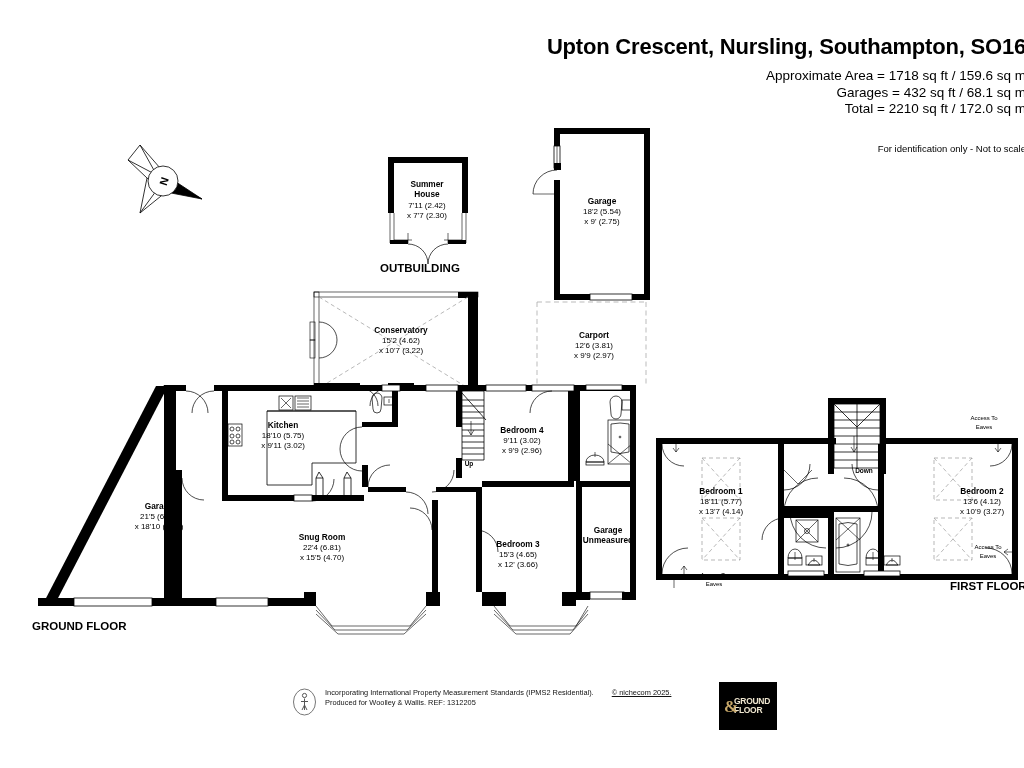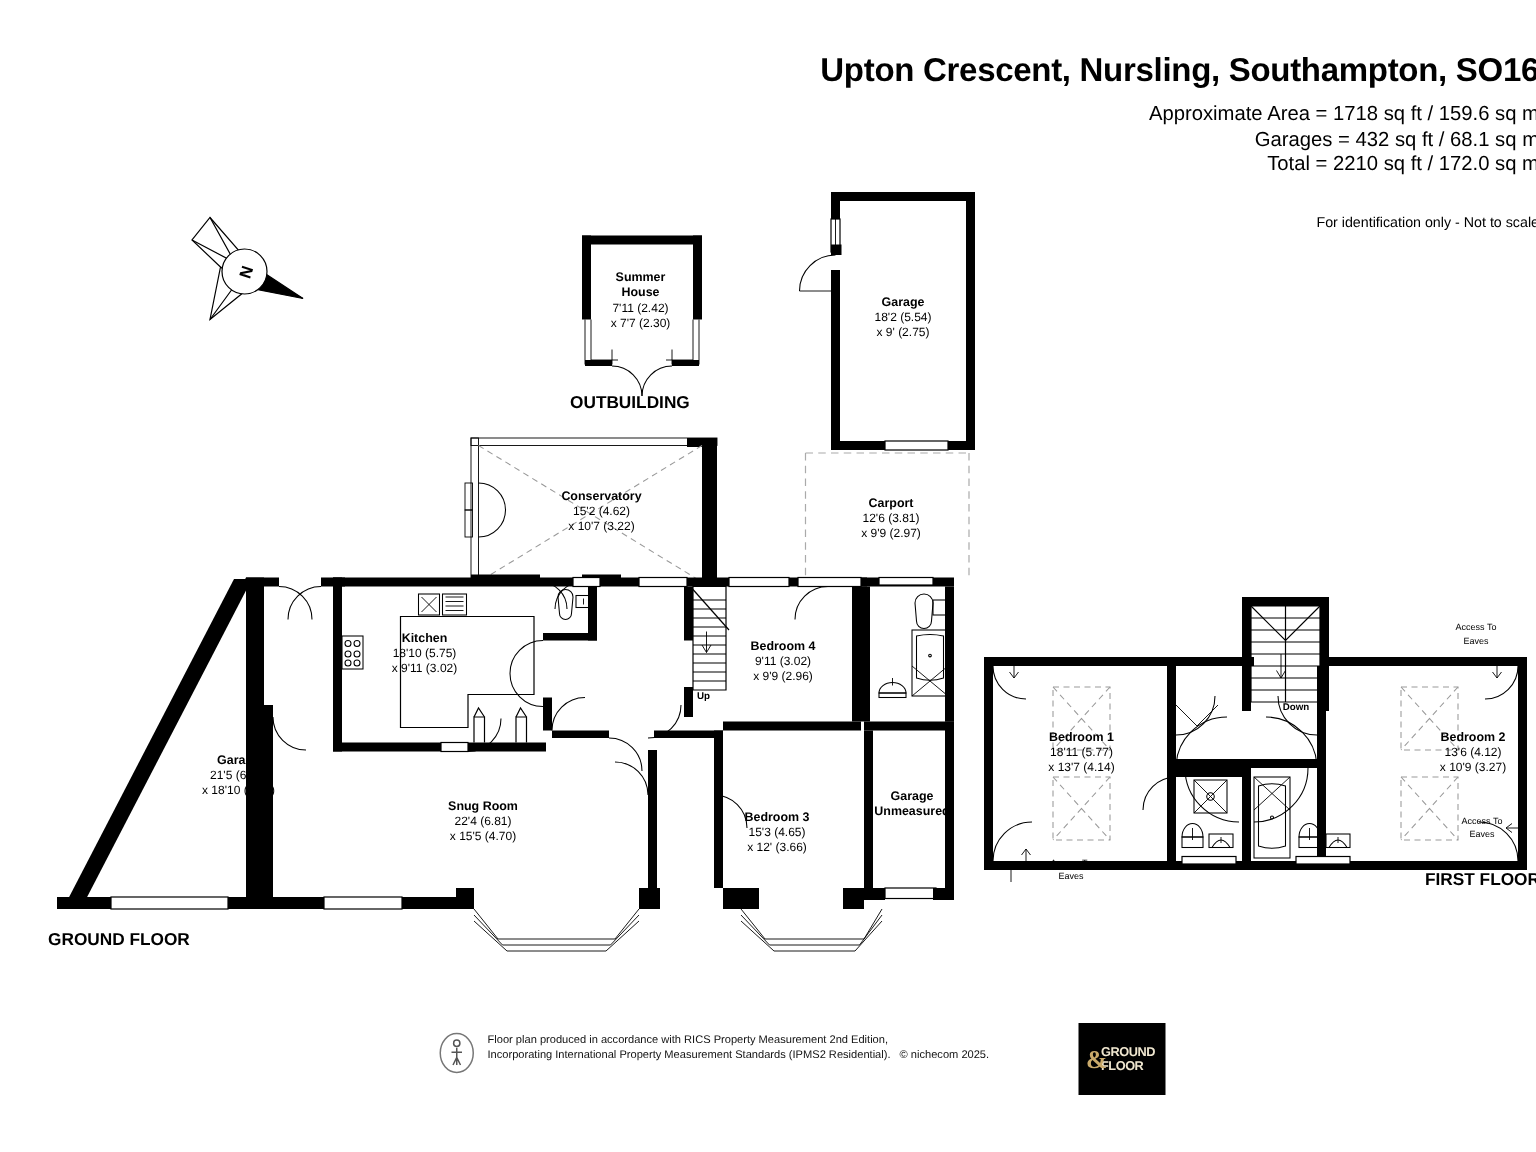--- a/index.html
+++ b/index.html
@@ -27,21 +27,21 @@
   .rm-dim{font-family:"Liberation Sans",sans-serif;font-size:8px;text-anchor:middle;}
   .floor-lbl{font-family:"Liberation Sans",sans-serif;font-size:11.5px;font-weight:bold;}
   .small-lbl{font-family:"Liberation Sans",sans-serif;font-size:6.5px;font-weight:bold;text-anchor:middle;}
   .tiny-lbl{font-family:"Liberation Sans",sans-serif;font-size:6px;text-anchor:middle;}
   .compass-n{font-family:"Liberation Sans",sans-serif;font-size:11px;font-weight:bold;text-anchor:middle;}
 
   
   #footer{position:absolute;left:276px;top:686px;}
   #footer-text{position:absolute;left:33px;top:2px;font-size:7.4px;line-height:9.6px;color:#111;white-space:nowrap;}
   #footer-text .ln{display:block;}
-  .copy{margin-left:4px;}
+  .copy{margin-left:16px;text-decoration:underline;}
   #info-icon{position:absolute;left:0;top:2px;width:25px;height:28px;}
   #logo-box{
     position:absolute;left:427px;top:-4px;width:58px;height:48px;background:#000;
   }
   #logo-inner{
     position:absolute;left:0;top:0;width:58px;height:48px;
     display:flex;align-items:center;justify-content:center;
   }
   #logo-txt{
     color:#efe6cf;font-size:8.5px;font-weight:bold;line-height:9.5px;
@@ -448,25 +448,25 @@
   </svg>
 
   <div id="footer">
     <svg id="info-icon" viewBox="0 0 25 28">
       <ellipse cx="12.5" cy="14" rx="11" ry="13" fill="none" stroke="#777" stroke-width="1"></ellipse>
       <circle cx="12.5" cy="7.5" r="2.1" fill="none" stroke="#555" stroke-width="1"></circle>
       <path d="M12.5,10.5 L12.5,22 M9,13.5 L16,13.5 M10,22 L12.5,17 L15,22" fill="none" stroke="#555" stroke-width="1"></path>
     </svg>
     <div id="footer-text">
       <span class="ln">
-        <span>Floor plan produced in accordance with RICS Property Measurement 2nd Edition,</span>
+        <span>Incorporating International Property Measurement Standards (IPMS2 Residential).</span>
+        <span class="copy">© nichecom 2025.</span>
       </span>
       <span class="ln">
-        <span>Incorporating International Property Measurement Standards (IPMS2 Residential).</span>
-        <span class="copy">© nichecom 2025.</span>
+        <span>Produced for Woolley &amp; Wallis.   REF: 1312205</span>
       </span>
     </div>
     <div id="logo-box">
       <div id="logo-inner">
         <div id="logo-txt">
           <span id="logo-amp">&amp;</span>
           <div>GROUND</div>
           <div>FLOOR</div>
         </div>
       </div>

